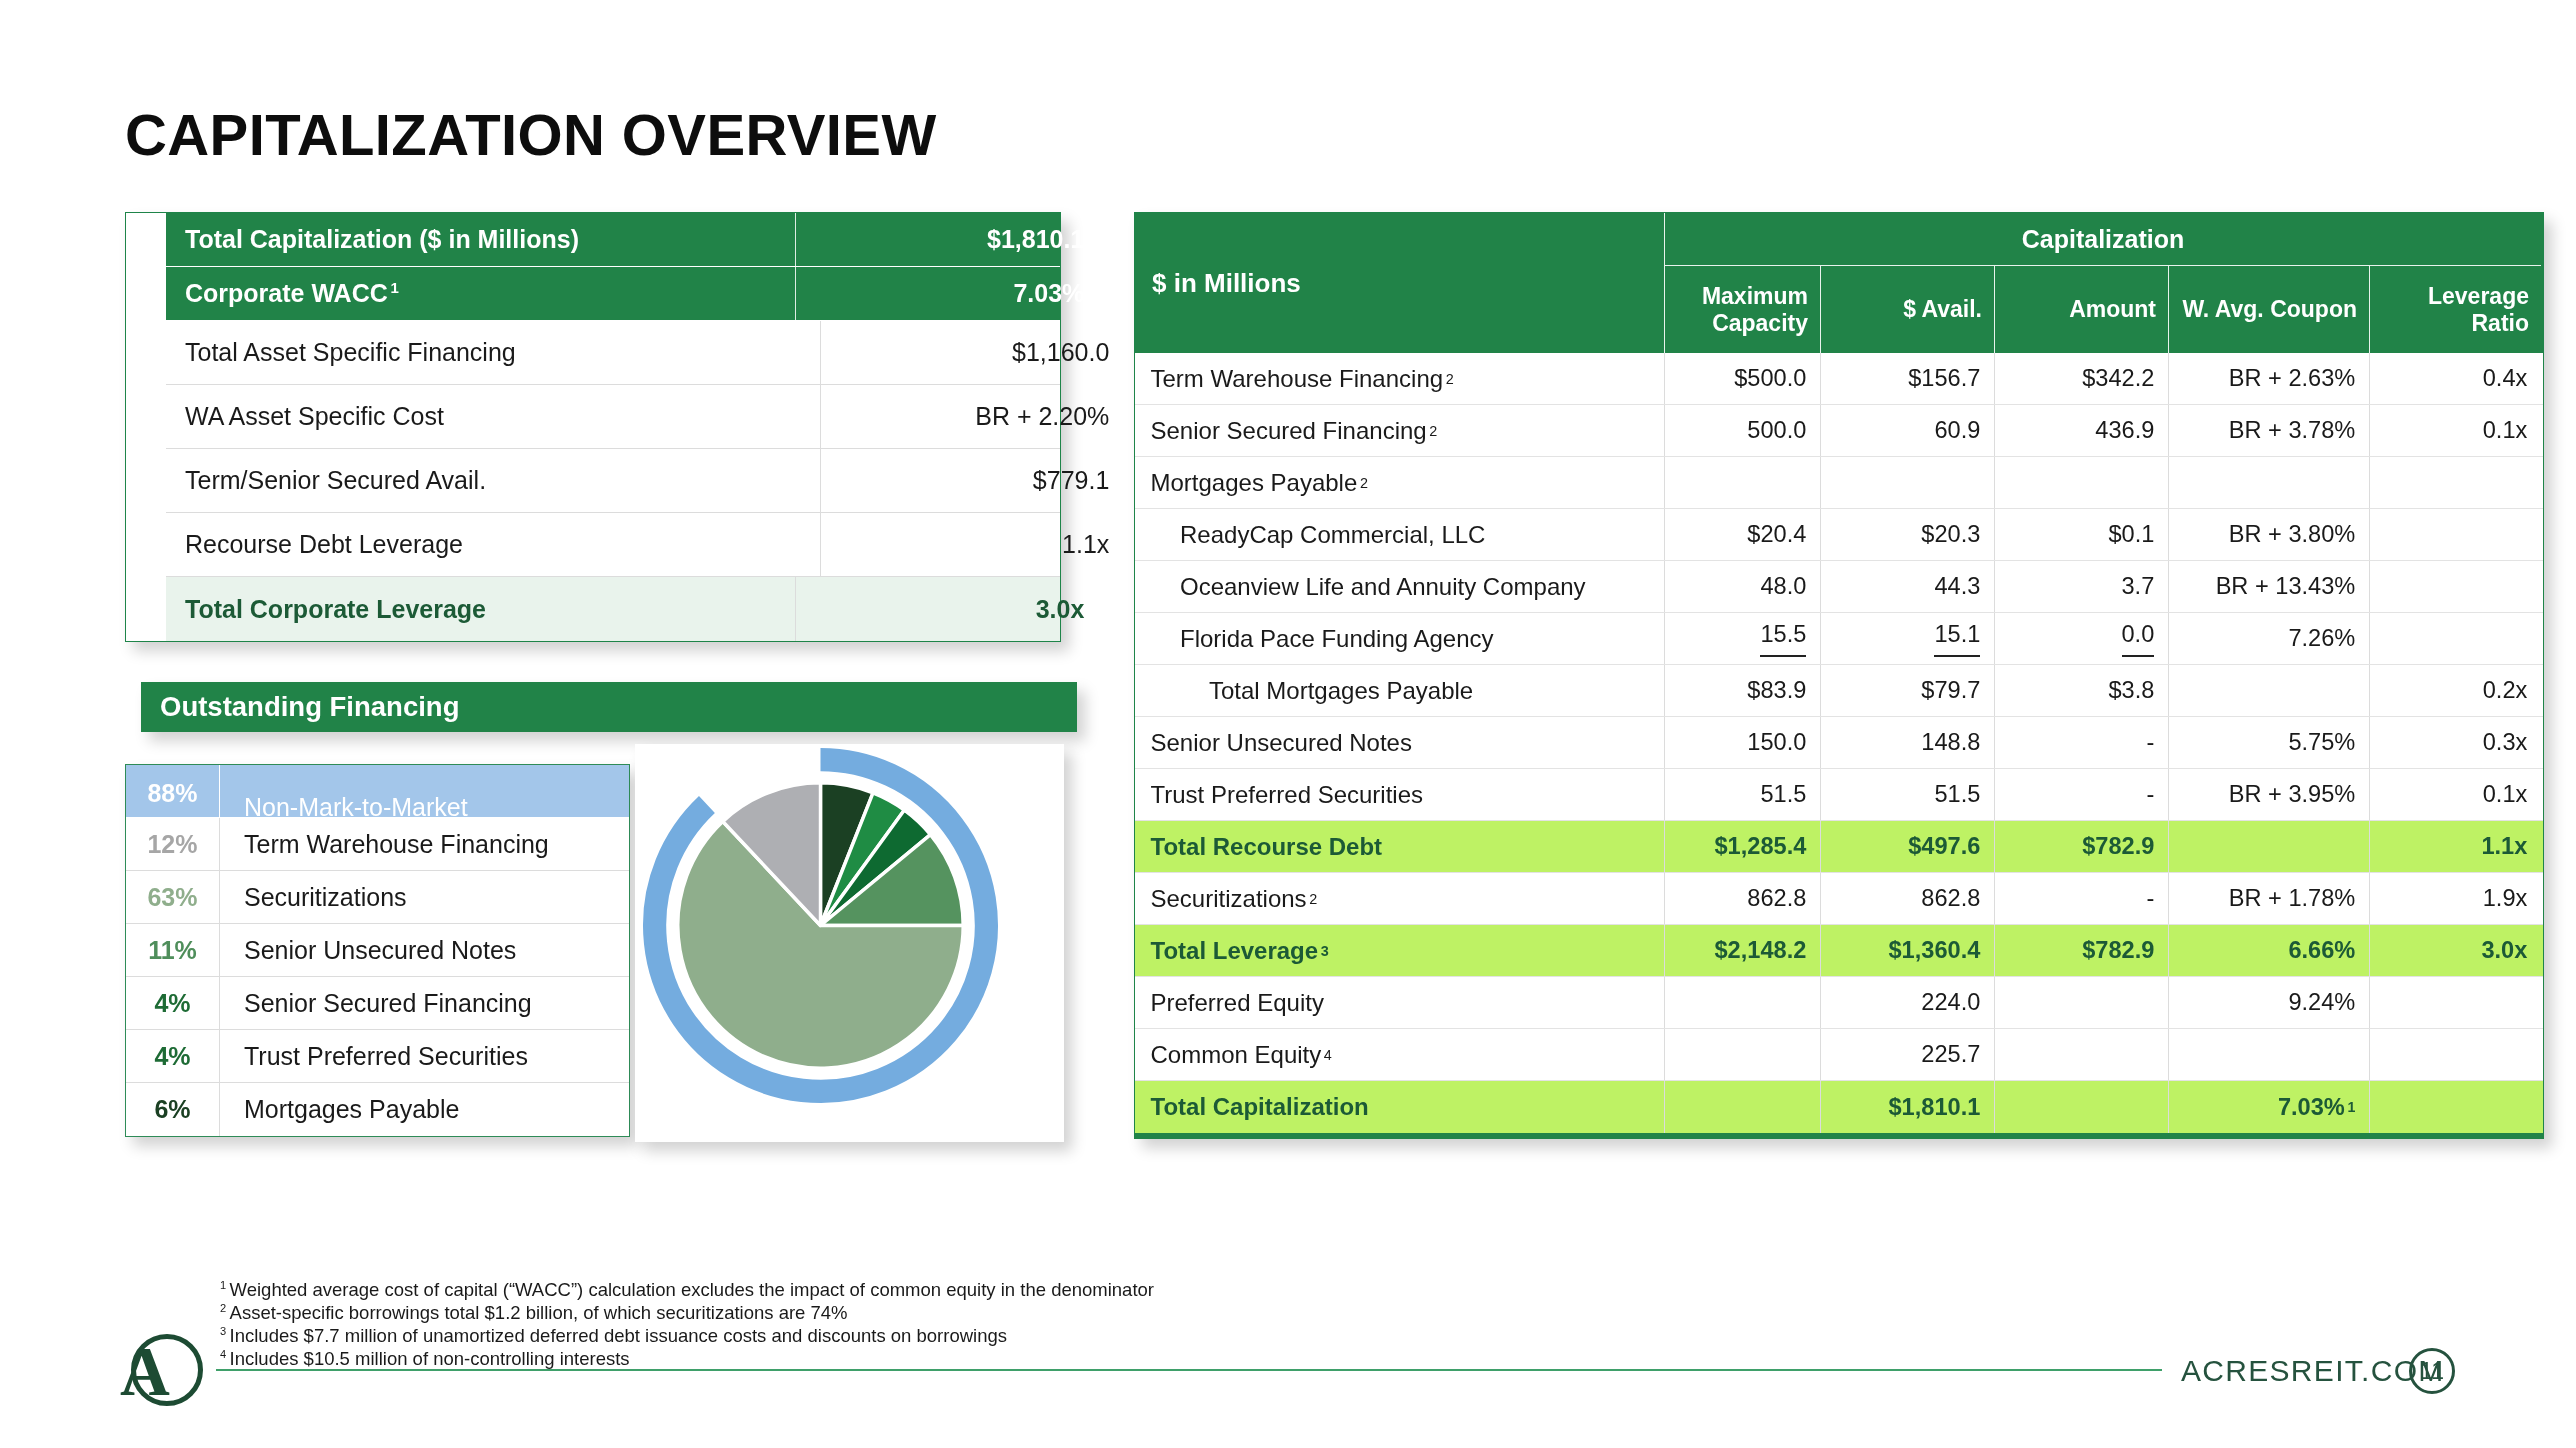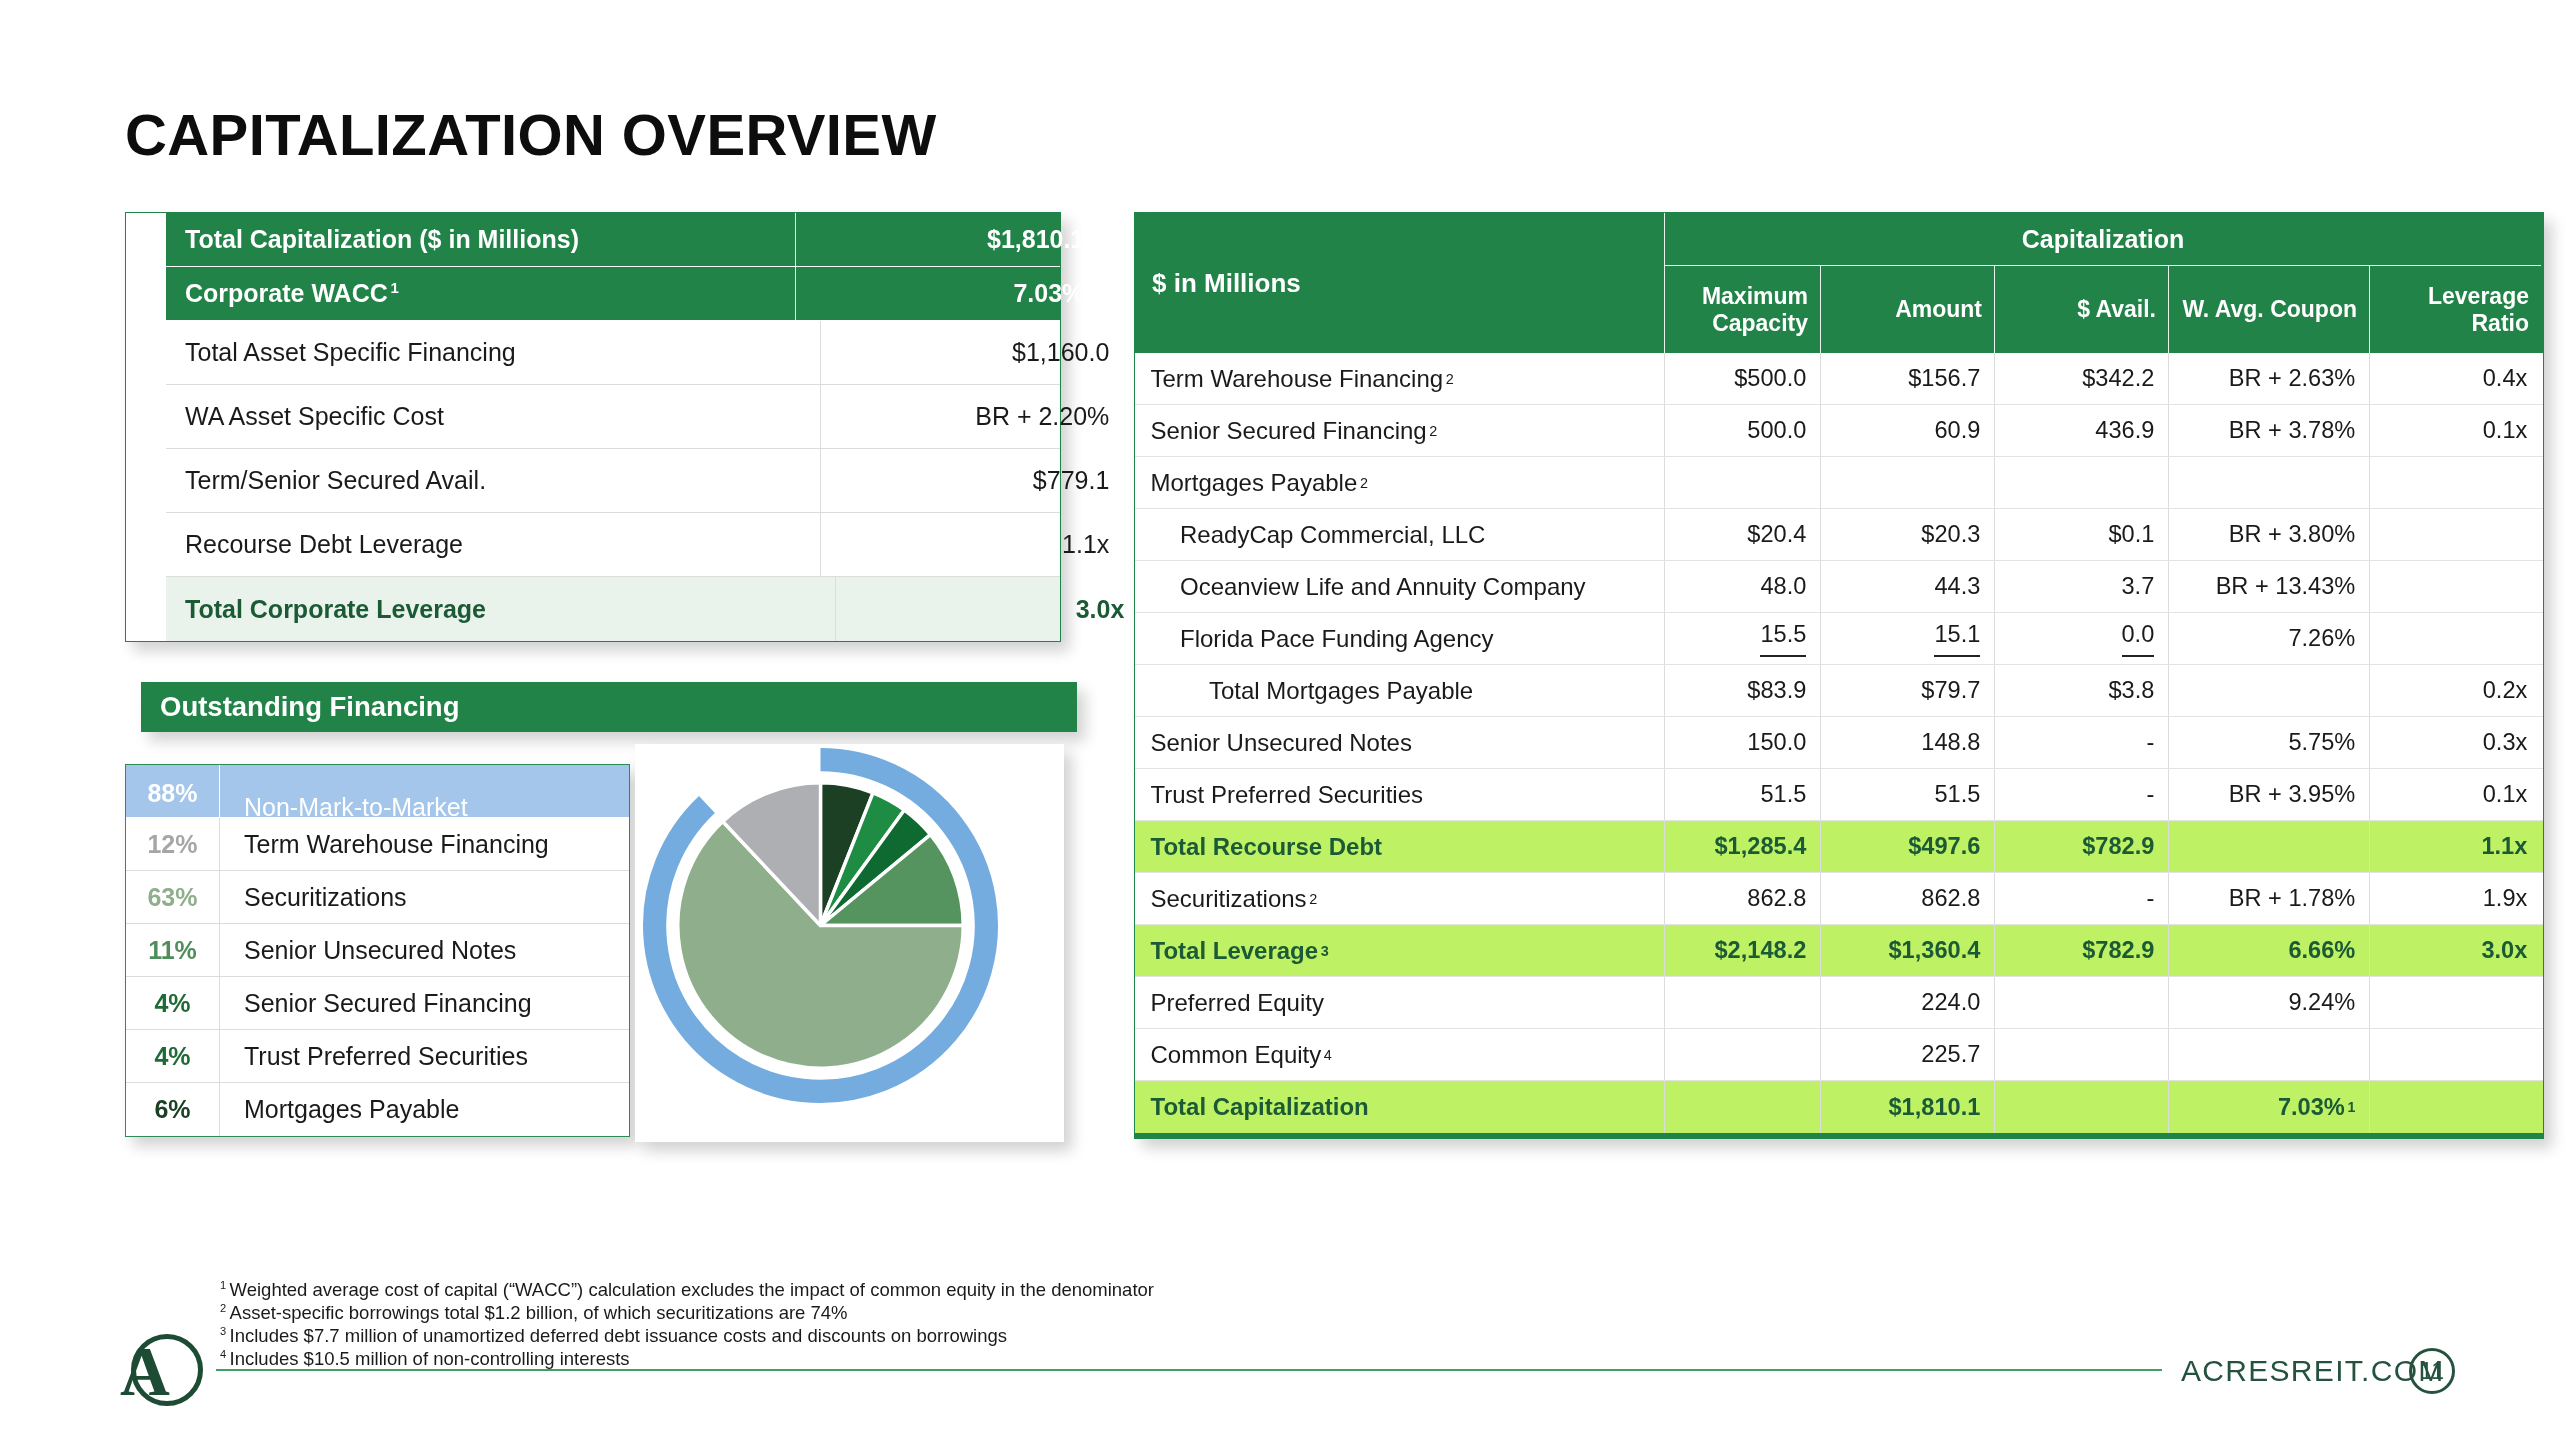--- a/index.html
+++ b/index.html
@@ -13,21 +13,21 @@
 
   sup{font-size:60%;vertical-align:super;line-height:0;margin-left:2.6px;}
 
   
   .summary{position:absolute;left:125px;top:212px;width:936px;border:1.7px solid #1E8449;background:#fff;box-sizing:border-box;padding-left:40px;}
   .srow{display:grid;grid-template-columns:629px 303px;align-items:center;box-sizing:border-box;}
   .srow.header{height:54px;background:#218348;color:#fff;font-weight:700;border-bottom:1.7px solid #ffffff;}
   .srow.header .svalue{border-left:1.7px solid rgba(255,255,255,0.85);}
   .srow.body{height:64px;background:#ffffff;border-bottom:1.3px solid #DCDCDC;gap:25px;}
   .srow.body .svalue{border-left:1.3px solid #DCDCDC;}
-  .srow.total{height:64px;background:#E9F3EC;color:#1C5A36;font-weight:700;gap:40px;}
+  .srow.total{height:64px;background:#E9F3EC;color:#1C5A36;font-weight:700;}
   .srow.total .svalue{border-left:1.3px solid #DCDCDC;}
   .slabel{padding-left:19px;font-size:25px;}
   .svalue{font-size:25px;text-align:right;padding-right:13.7px;height:100%;display:flex;align-items:center;justify-content:flex-end;box-sizing:border-box;}
 
   
   .of-header{position:absolute;left:141px;top:682px;width:936px;height:50px;background:#218348;color:#fff;
     font-size:27.5px;font-weight:700;display:flex;align-items:center;padding-left:19px;box-sizing:border-box;}
 
   
   .legend{position:absolute;left:125px;top:764px;width:505px;background:#fff;border:1.7px solid #2E8B57;box-sizing:border-box;}
@@ -153,22 +153,22 @@
       <path d="M210,210 L337.91,104.19 A166,166 0 0 1 376.00,210.00 Z" fill="#55935F" stroke="#ffffff" stroke-width="4" stroke-linejoin="round"></path>
       <path d="M210,210 L376.00,210.00 A166,166 0 1 1 96.37,88.99 Z" fill="#8FAE8C" stroke="#ffffff" stroke-width="4" stroke-linejoin="round"></path>
       <path d="M210,210 L96.37,88.99 A166,166 0 0 1 210.00,44.00 Z" fill="#AEAFB3" stroke="#ffffff" stroke-width="4" stroke-linejoin="round"></path>
     </svg>
 
   <div class="cap shadow">
     <div class="cap-header">
       <div class="cap-corner">$ in Millions</div>
       <div class="cap-group">Capitalization</div>
       <div class="cap-col">Maximum Capacity</div>
+      <div class="cap-col">$ Avail.</div>
       <div class="cap-col">Amount</div>
-      <div class="cap-col">$ Avail.</div>
       <div class="cap-col">W. Avg. Coupon</div>
       <div class="cap-col">Leverage Ratio</div>
     </div>
     <div id="capBody">
         <div class="crow">
           <div class="clabel">Term Warehouse Financing<sup>2</sup></div>
           <div class="ccell">
             <span>$500.0</span>
           </div>
           <div class="ccell">

